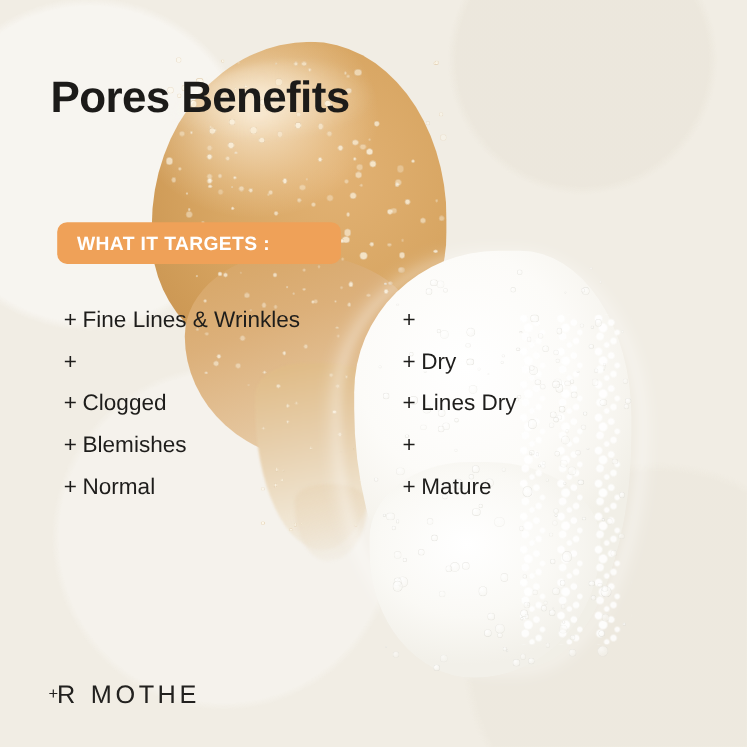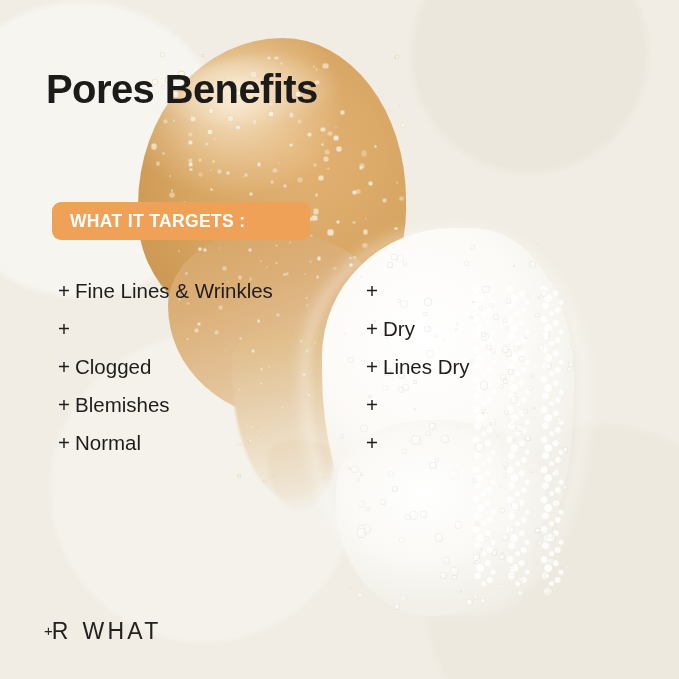--- a/index.html
+++ b/index.html
@@ -599,24 +599,25 @@
       </div>
       <div class="list-item">
         <span class="bullet">+</span>
         <span class="item-text">Lines Dry</span>
       </div>
       <div class="list-item">
         <span class="bullet">+</span>
       </div>
       <div class="list-item">
         <span class="bullet">+</span>
+        <span class="item-text">Mature</span>
       </div>
     </div>
 
     <div class="logo">
       <span class="plus">+</span>
       <span>R</span>
       <span class="gap"></span>
-      <span>WHAT</span>
+      <span>MOTHE</span>
     </div>
 
   </div>
 </div>
 
 </body></html>

